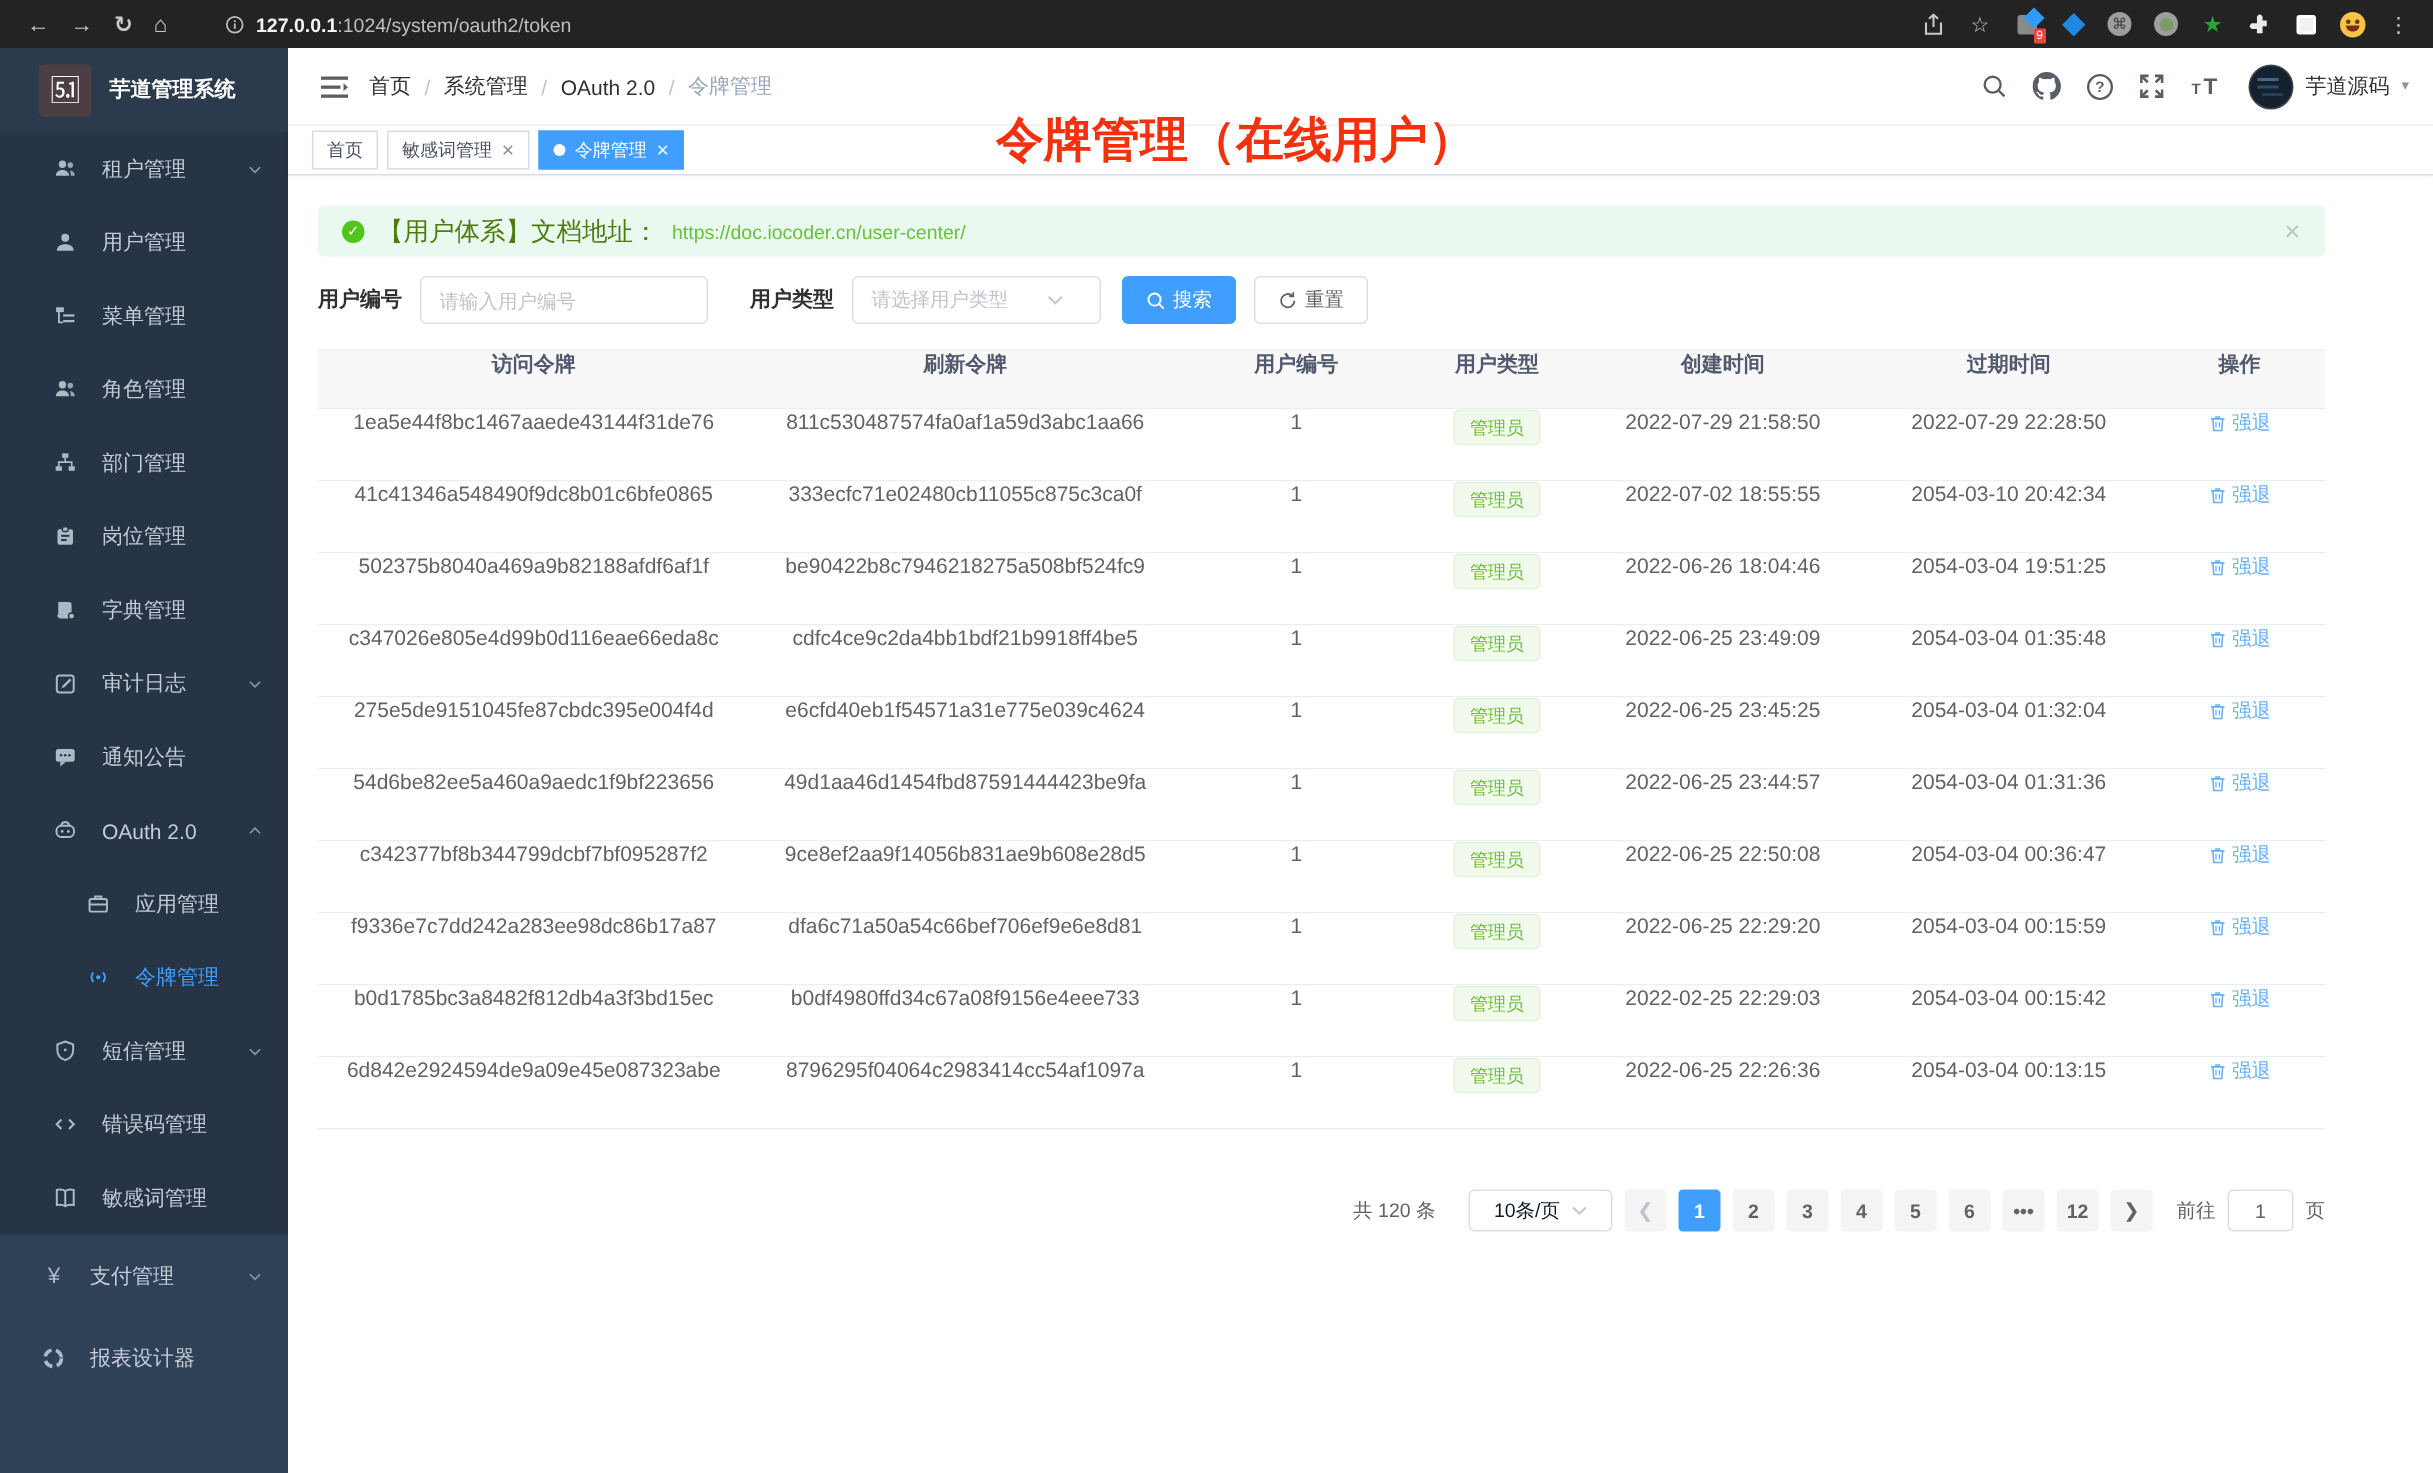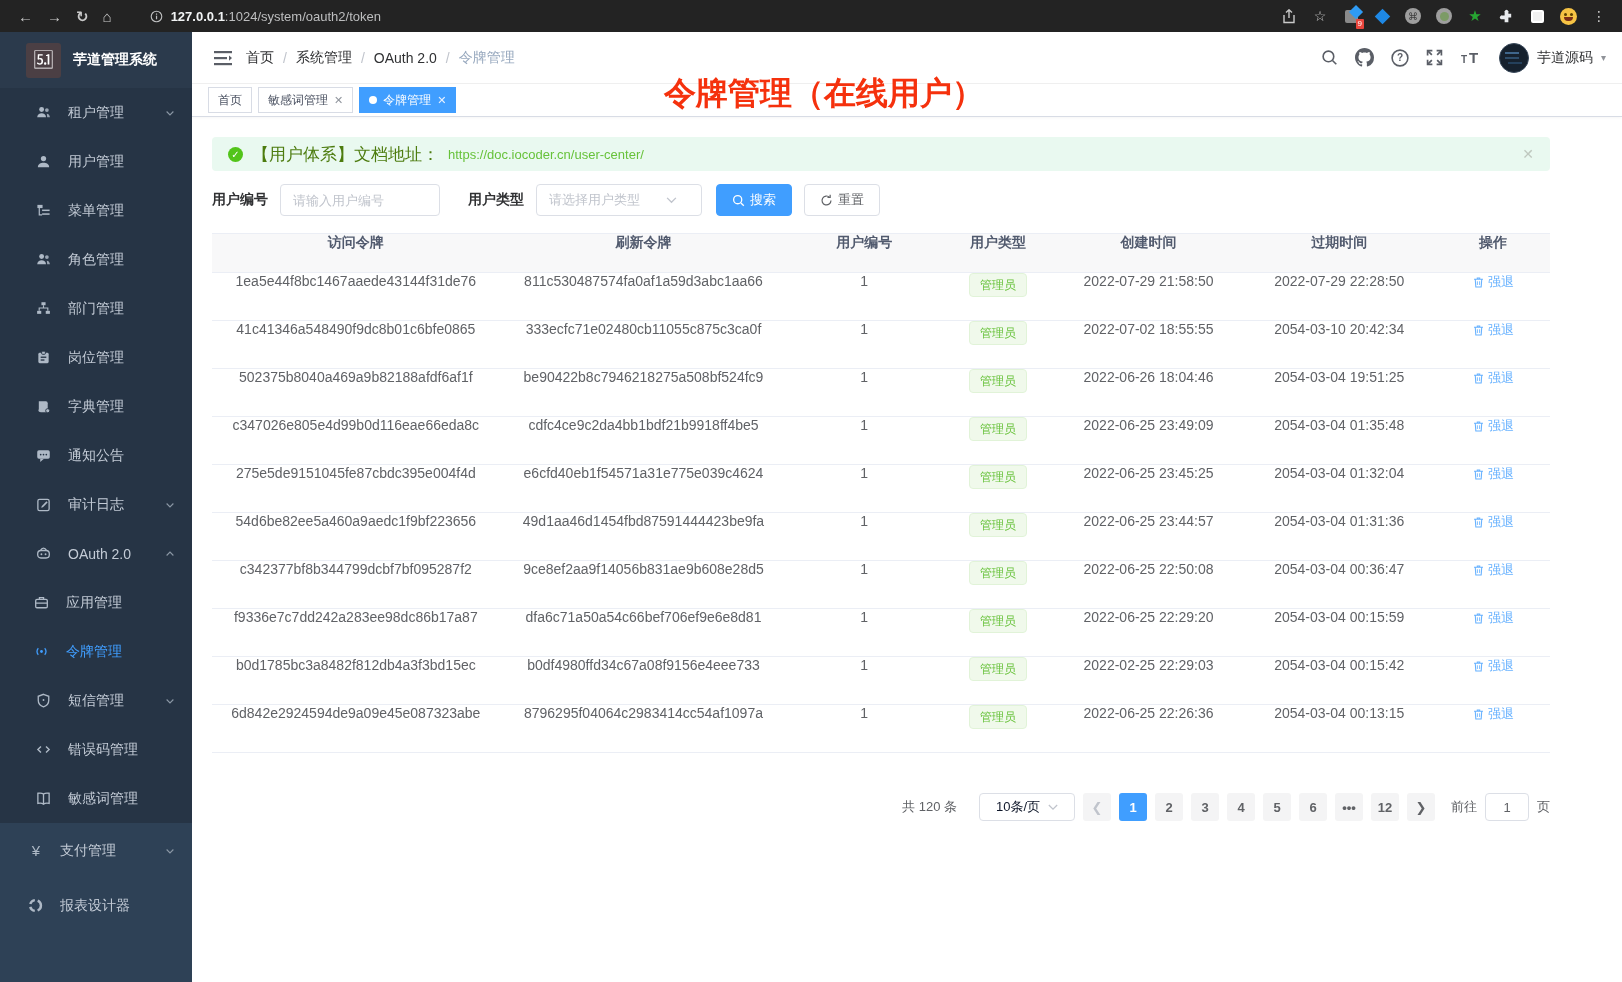--- a/index.html
+++ b/index.html
@@ -29,21 +29,21 @@
   
   .app { display:flex; height:950px; }
   .sidebar { width:192px; background:#263445; display:flex; flex-direction:column; flex-shrink:0; }
   .logo-row { height:56px; background:#2b3a4c; display:flex; align-items:center; padding-left:26px; gap:12px; flex-shrink:0; }
   .logo-img { width:35px; height:35px; border-radius:3px; background:#4b3f44; color:#fff; font-size:20px; display:flex; align-items:center; justify-content:center; }
   .logo-title { color:#fff; font-size:14px; font-weight:700; }
   .menu { flex:0 0 auto; }
   .menu-item { height:49px; display:flex; align-items:center; padding:0 16px 0 36px; color:#c3cbd6; font-size:14px; cursor:pointer; position:relative; }
   .menu-item .mi-icon { width:16px; margin-right:16px; color:#aeb9c6; display:flex; }
   .menu-item .mi-glyph { width:16px; margin-right:16px; color:#aeb9c6; font-size:15px; text-align:center; }
-  .menu-item.indent { padding-left:34px; }
+  .menu-item.indent { padding-left:58px; }
   .menu-item.active { color:#409eff; }
   .menu-item.active .mi-icon { color:#409eff; }
   .mi-arrow { margin-left:auto; color:#8b97a5; display:flex; }
   .mi-arrow.up { transform:rotate(180deg); }
   .sidebar-bottom { background:#2e4156; flex:1; }
   .sidebar-bottom .menu-item { height:55px; padding-left:28px; }
 
   .main { flex:1; position:relative; display:flex; flex-direction:column; background:#fff; min-width:0; }
 
   
@@ -76,21 +76,21 @@
   
   .content { padding:20px 72px 0 20px; }
   .alert { height:34px; background:#e9f9f0; border-radius:4px; display:flex; align-items:center; padding:0 16px; gap:9px; position:relative; }
   .alert-check { width:15px; height:15px; border-radius:50%; background:#52c41a; color:#fff; font-size:10px; display:flex; align-items:center; justify-content:center; flex-shrink:0; }
   .alert-text { font-size:17px; color:#4d7c0f; }
   .alert-link { font-size:13px; color:#67c23a; text-decoration:none; cursor:pointer; }
   .alert-close { position:absolute; right:16px; color:#bfc8bf; font-size:14px; cursor:pointer; }
 
   .filters { display:flex; align-items:center; margin-top:13px; }
   .f-label { font-size:14px; font-weight:700; color:#303133; margin-right:12px; }
-  .f-input { width:160px; height:32px; border:1px solid #dcdfe6; border-radius:4px; padding:0 12px; font-size:13px; color:#606266; font-family:inherit; }
+  .f-input { width:192px; height:32px; border:1px solid #dcdfe6; border-radius:4px; padding:0 12px; font-size:13px; color:#606266; font-family:inherit; }
   .f-input::placeholder { color:#c0c4cc; }
   .f-select { width:166px; height:32px; border:1px solid #dcdfe6; border-radius:4px; padding:0 24px 0 12px; display:flex; align-items:center; justify-content:space-between; color:#c0c4cc; font-size:13px; cursor:pointer; }
   .gap28 { width:28px; }
   .btn { height:32px; border-radius:4px; border:1px solid #dcdfe6; background:#fff; display:flex; align-items:center; gap:5px; padding:0 15px; font-size:13px; color:#606266; cursor:pointer; font-family:inherit; }
   .btn.primary { background:#409eff; border-color:#409eff; color:#fff; margin-left:14px; margin-right:12px; }
 
   
   .table { margin-top:17px; border-top:1px solid #ebeef5; font-size:14px; color:#606266; }
   .tr { display:flex; align-items:flex-start; border-bottom:1px solid #ebeef5; }
   .tr.head { background:#f8f8f9; color:#515a6e; font-weight:700; height:39px; }
@@ -254,42 +254,42 @@
               <path d="M3 2.5h7.5a2 2 0 012 2v9H5a2 2 0 01-2-2z" fill="currentColor"></path>
               <path d="M3 11.5a2 2 0 002 2h7.5" fill="none" stroke="currentColor" stroke-width="1.3"></path>
               <circle cx="12.5" cy="12.5" r="2.2" fill="currentColor" stroke="#263445"></circle>
             </svg>
           </span>
           <span>字典管理</span>
         </div>
         <div class="menu-item">
           <span class="mi-icon">
             <svg width="15" height="15" viewBox="0 0 16 16">
+              <rect x="2" y="2.5" width="12" height="12" rx="1.8" fill="none" stroke="currentColor" stroke-width="1.4"></rect>
+              <path d="M11.2 4.6l1.2 1.2-5 5-1.9.7.7-1.9z" fill="currentColor"></path>
+            </svg>
+          </span>
+          <span>审计日志</span>
+          <span class="mi-arrow down">
+            <svg width="12" height="12" viewBox="0 0 16 16">
+              <path d="M3.5 6l4.5 4.5L12.5 6" fill="none" stroke="currentColor" stroke-width="1.5"></path>
+            </svg>
+          </span>
+        </div>
+        <div class="menu-item">
+          <span class="mi-icon">
+            <svg width="15" height="15" viewBox="0 0 16 16">
               <rect x="1.3" y="2.5" width="13.4" height="9" rx="1.8" fill="currentColor"></rect>
               <path d="M4.5 11.5V15l4-3.5z" fill="currentColor"></path>
               <circle cx="5" cy="7" r=".9" fill="#263445"></circle>
               <circle cx="8" cy="7" r=".9" fill="#263445"></circle>
               <circle cx="11" cy="7" r=".9" fill="#263445"></circle>
             </svg>
           </span>
           <span>通知公告</span>
-        </div>
-        <div class="menu-item">
-          <span class="mi-icon">
-            <svg width="15" height="15" viewBox="0 0 16 16">
-              <rect x="2" y="2.5" width="12" height="12" rx="1.8" fill="none" stroke="currentColor" stroke-width="1.4"></rect>
-              <path d="M11.2 4.6l1.2 1.2-5 5-1.9.7.7-1.9z" fill="currentColor"></path>
-            </svg>
-          </span>
-          <span>审计日志</span>
-          <span class="mi-arrow down">
-            <svg width="12" height="12" viewBox="0 0 16 16">
-              <path d="M3.5 6l4.5 4.5L12.5 6" fill="none" stroke="currentColor" stroke-width="1.5"></path>
-            </svg>
-          </span>
         </div>
         <div class="menu-item">
           <span class="mi-icon">
             <svg width="15" height="15" viewBox="0 0 16 16">
               <rect x="1.8" y="4.8" width="12.4" height="8" rx="3.4" fill="none" stroke="currentColor" stroke-width="1.4"></rect>
               <circle cx="5.8" cy="8.8" r="1" fill="currentColor"></circle>
               <circle cx="10.2" cy="8.8" r="1" fill="currentColor"></circle>
               <path d="M5 4.6C5.6 3 6.7 2.2 8 2.2s2.4.8 3 2.4" fill="none" stroke="currentColor" stroke-width="1.4"></path>
             </svg>
           </span>

